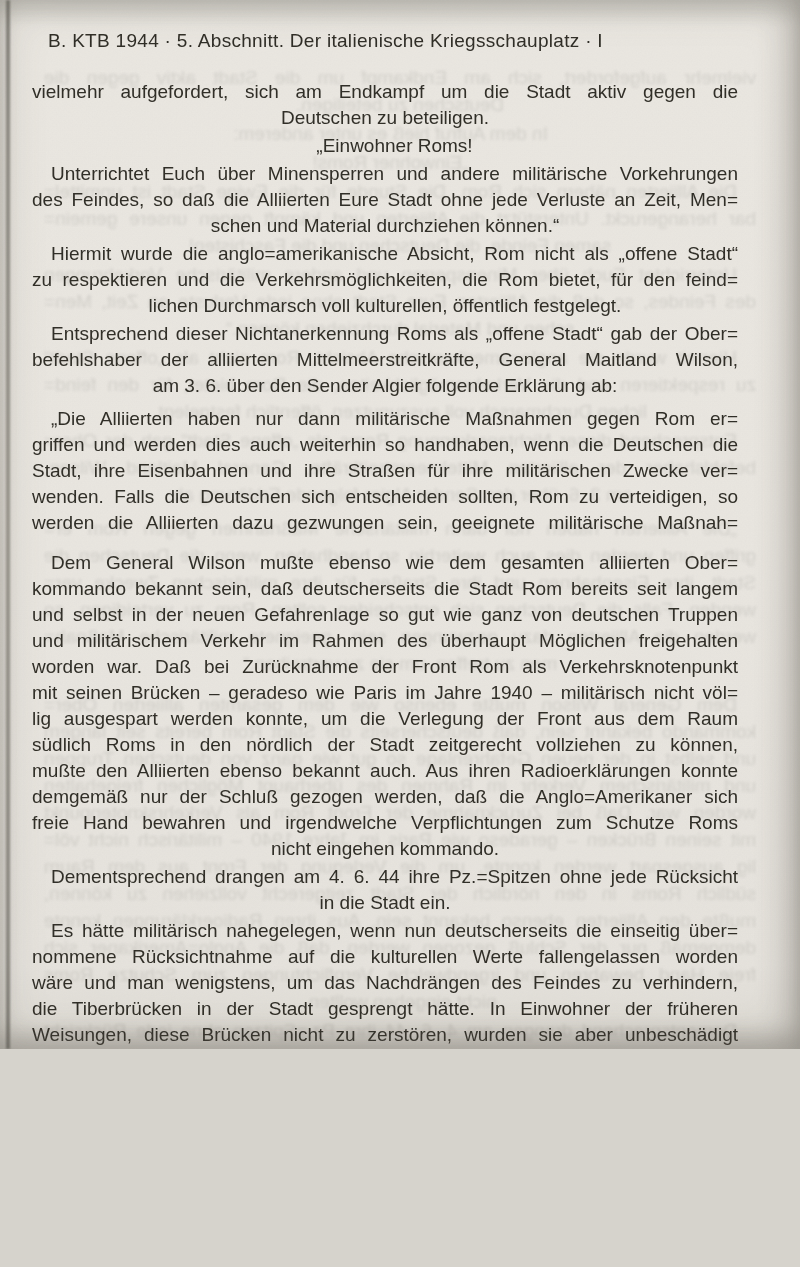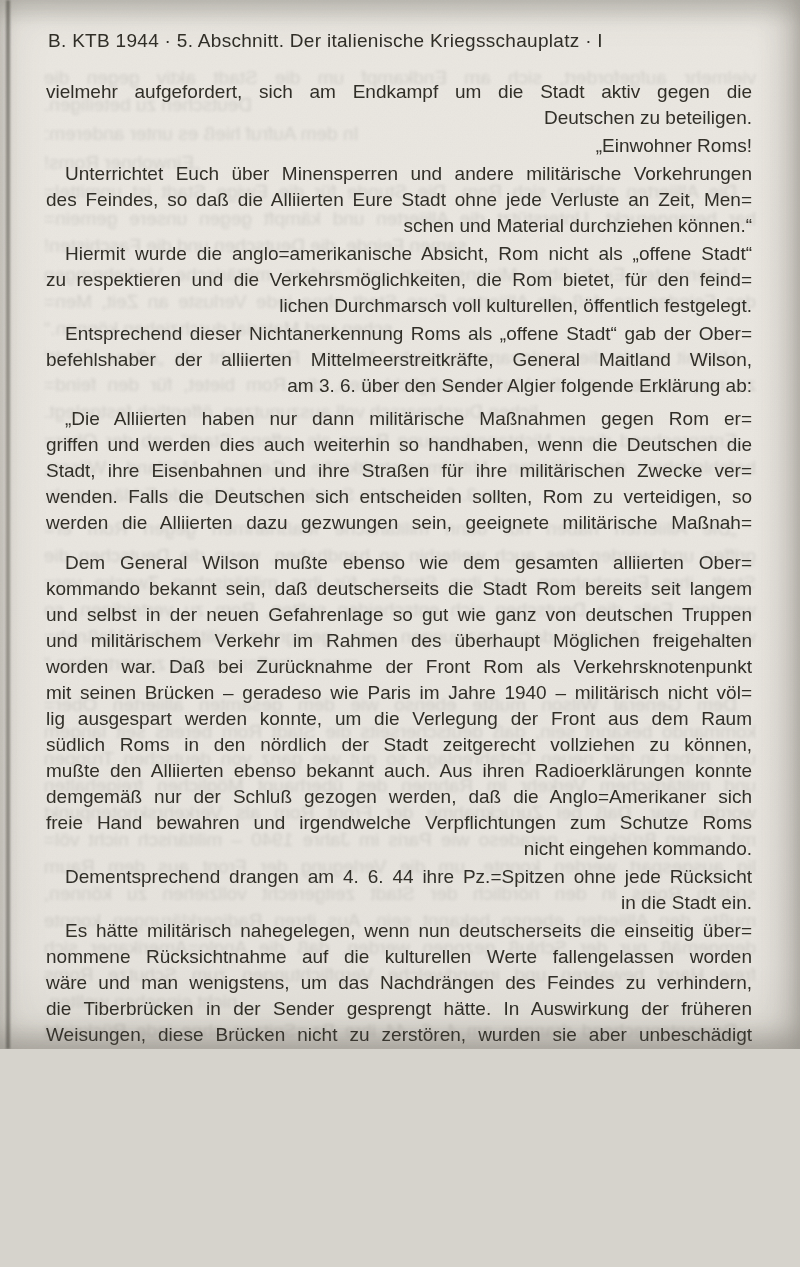--- a/index.html
+++ b/index.html
@@ -40,30 +40,30 @@
     pointer-events: none;
     user-select: none;
   }
   .ghost .line { min-height: 27px; }
   
   .running-head {
     position: absolute; left: 48px; top: 30px; width: 710px;
     font-size: 19px; letter-spacing: .3px; white-space: nowrap;
   }
   .text-block {
-    position: absolute; left: 46px; top: 79px; width: 706px;
+    position: absolute; left: 32px; top: 79px; width: 706px;
     font-size: 19px; line-height: 26px;
   }
   .para { margin: 0; }
   .para + .para { margin-top: 2px; }
   .para.quote { margin-top: 7px; margin-bottom: 2px; }
   .para.quote + .para { margin-top: 14px; }
   .line { min-height: 26px; }
   .jline { text-align: justify; text-align-last: justify; -moz-text-align-last: justify; }
-  .lline { text-align: right; }
+  .lline { text-align: center; }
   .indent { text-indent: 19px; }
   .page-number {
     position: absolute; left: 52px; top: 1227px;
     font-size: 16px; color: #3c3a33; letter-spacing: 1px;
   }
 </style>
 </head>
 <body>
 
 <div class="page">
@@ -182,21 +182,21 @@
         <div class="line lline">nicht eingehen kommando.</div>
       </div>
       <div class="para">
         <div class="line jline indent">Dementsprechend drangen am 4. 6. 44 ihre Pz.=Spitzen ohne jede Rücksicht</div>
         <div class="line lline">in die Stadt ein.</div>
       </div>
       <div class="para">
         <div class="line jline indent">Es hätte militärisch nahegelegen, wenn nun deutscherseits die einseitig über=</div>
         <div class="line jline">nommene Rücksichtnahme auf die kulturellen Werte fallengelassen worden</div>
         <div class="line jline">wäre und man wenigstens, um das Nachdrängen des Feindes zu verhindern,</div>
-        <div class="line jline">die Tiberbrücken in der Sender gesprengt hätte. In Auswirkung der früheren</div>
+        <div class="line jline">die Tiberbrücken in der Stadt gesprengt hätte. In Einwohner der früheren</div>
         <div class="line jline">Weisungen, diese Brücken nicht zu zerstören, wurden sie aber unbeschädigt</div>
         <div class="line lline">dem Feind überlassen.</div>
       </div>
     </div>
 
   <div class="page-number">506</div>
 
   <svg class="grain" xmlns="http://www.w3.org/2000/svg">
     <filter id="paperNoise">
       <feTurbulence type="fractalNoise" baseFrequency="0.8" numOctaves="2" stitchTiles="stitch"></feTurbulence>

